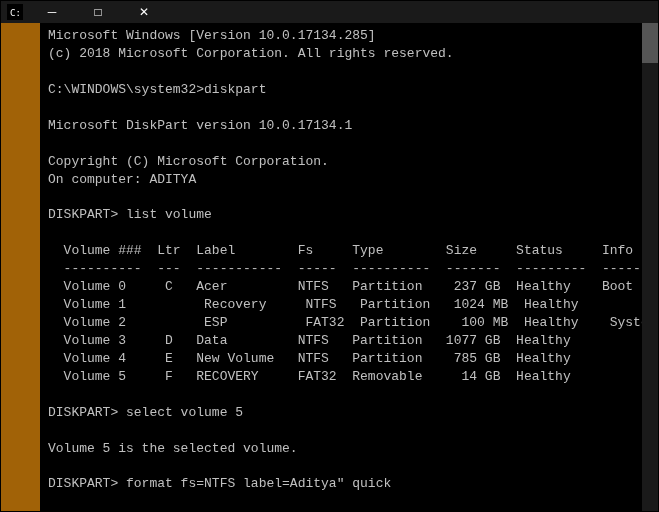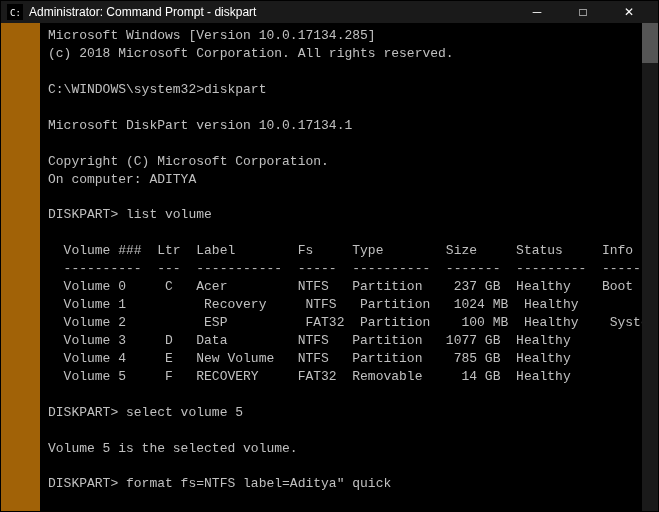--- a/index.html
+++ b/index.html
@@ -95,21 +95,20 @@
 <body>
 
 <div class="window">
   <div class="titlebar">
     <span class="titlebar-icon">
       <svg width="14" height="14" viewBox="0 0 14 14">
         <rect width="14" height="14" fill="#000"></rect>
         <text x="2" y="11" font-size="9" fill="#fff" font-family="monospace">C:</text>
       </svg>
     </span>
-    <span class="titlebar-title">Administrator: Command Prompt - diskpart</span>
     <div class="titlebar-controls">
       <button class="titlebar-btn">─</button>
       <button class="titlebar-btn">□</button>
       <button class="titlebar-btn close">✕</button>
     </div>
   </div>
   <div class="console-wrap">
     <div class="console" id="console-output">Microsoft Windows [Version 10.0.17134.285]
 (c) 2018 Microsoft Corporation. All rights reserved.
 

